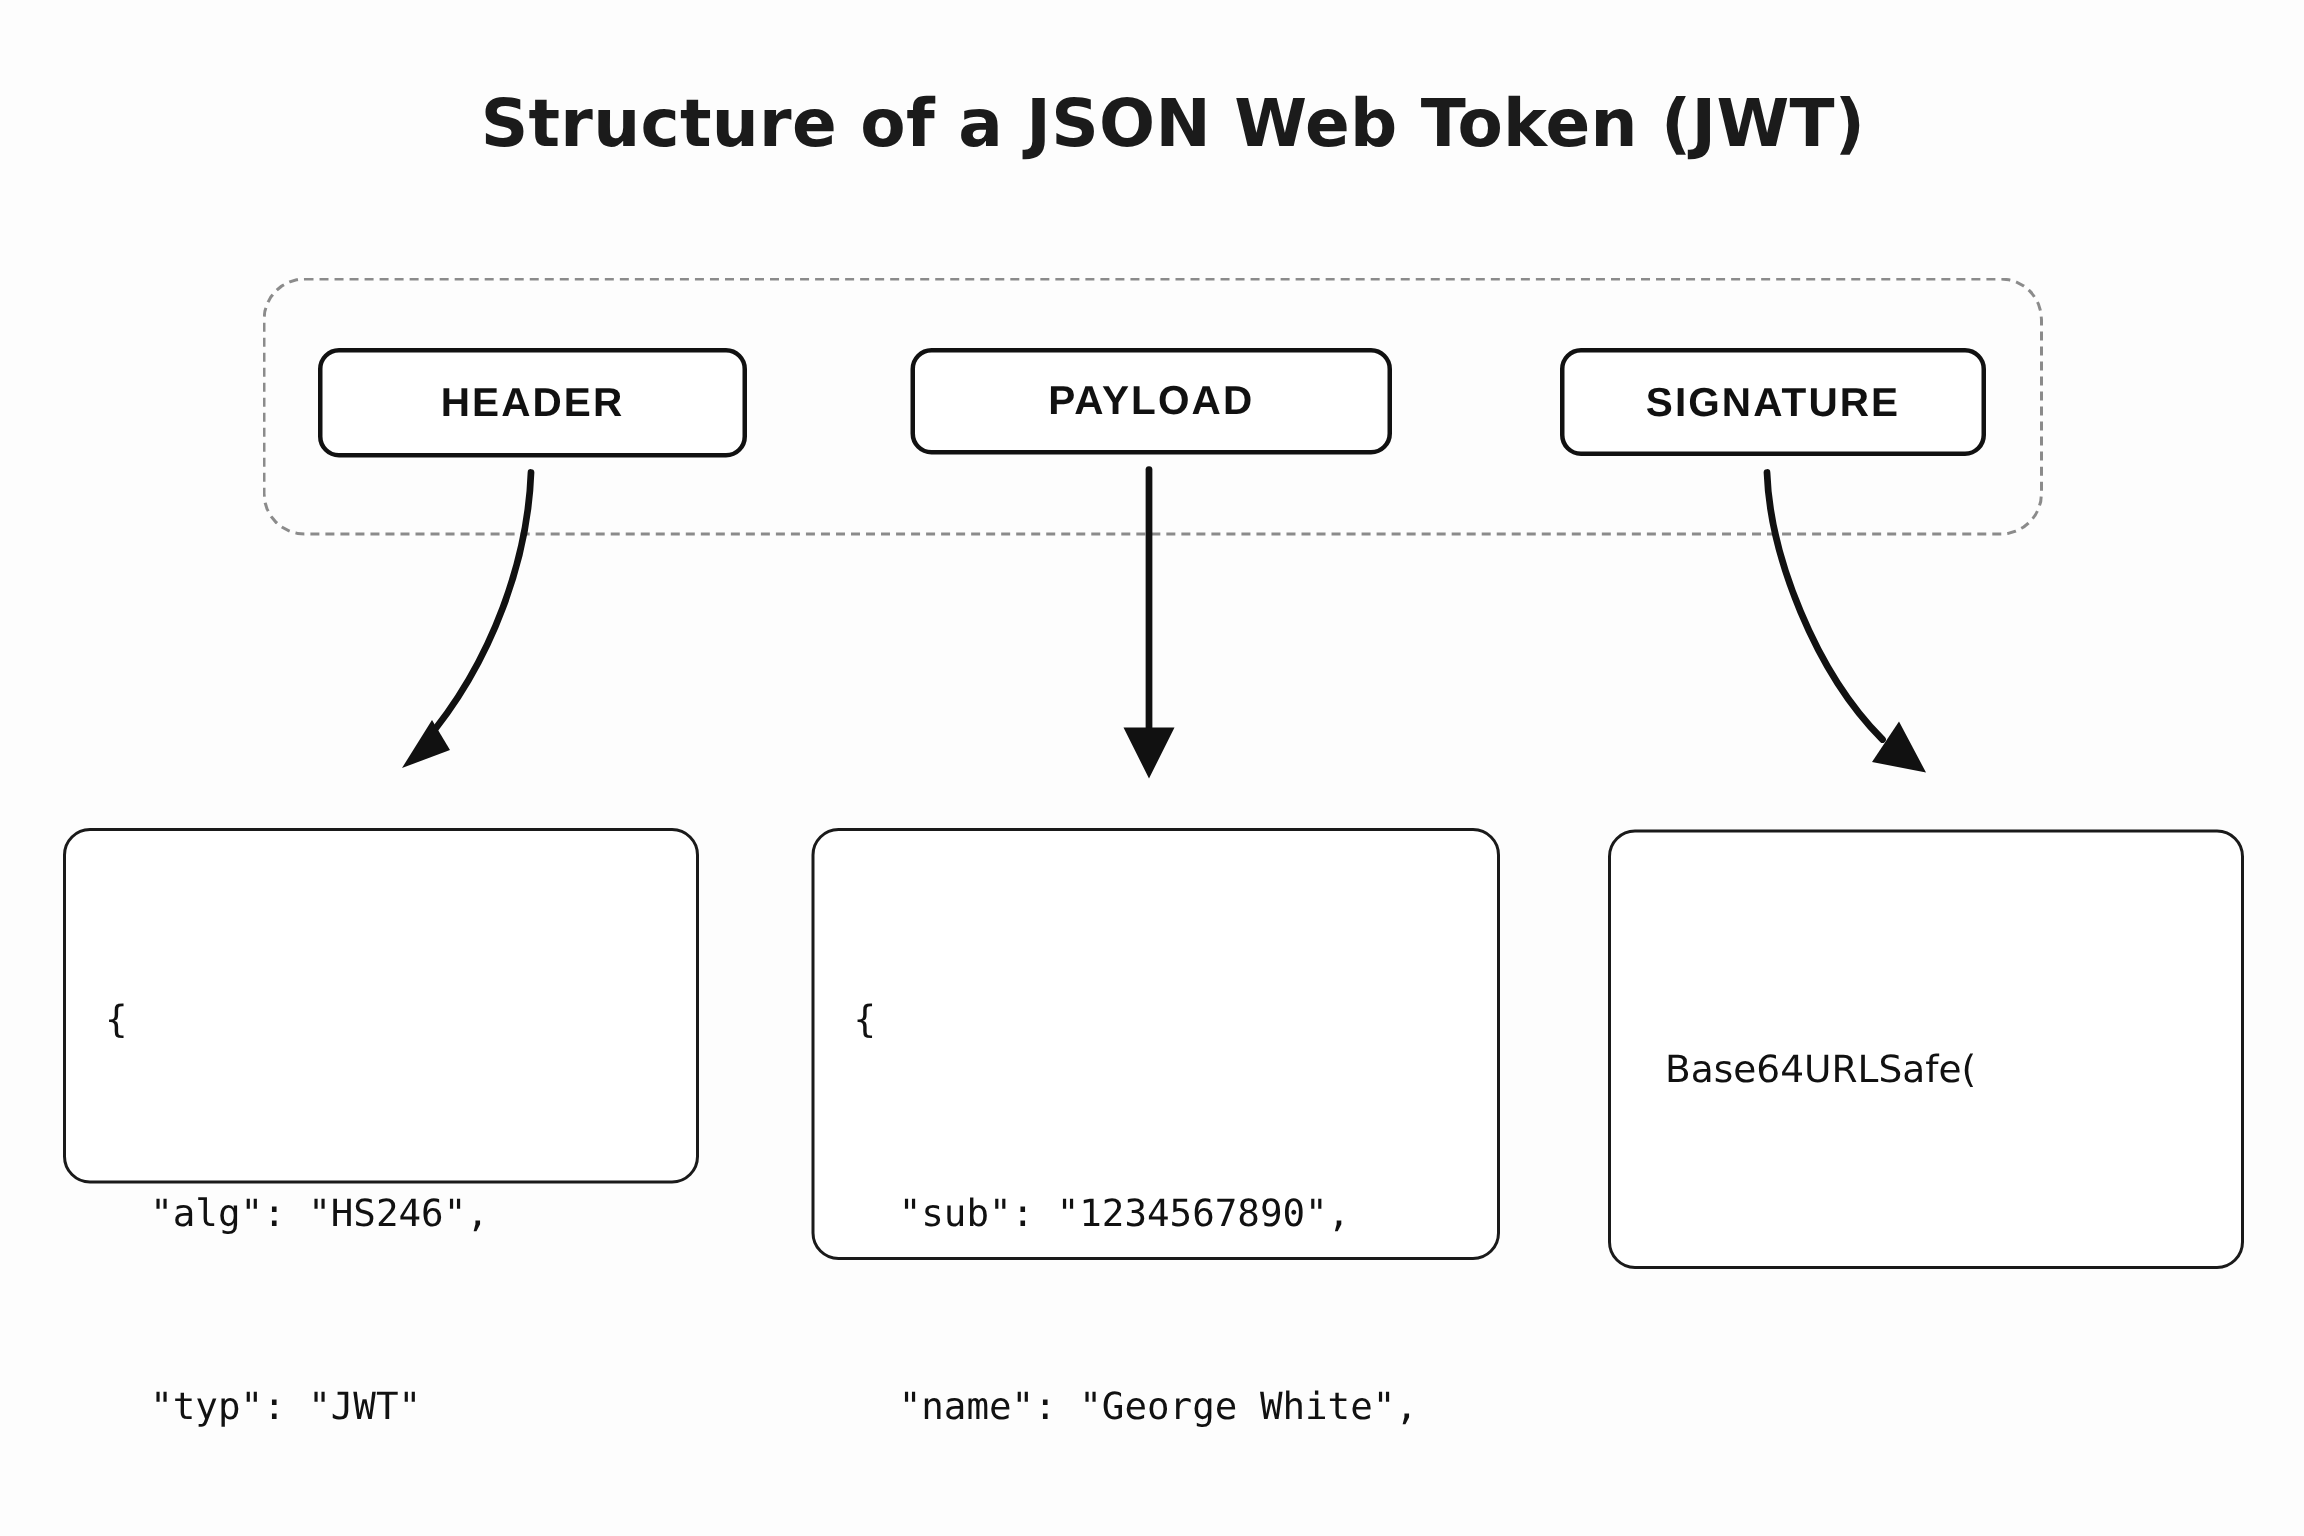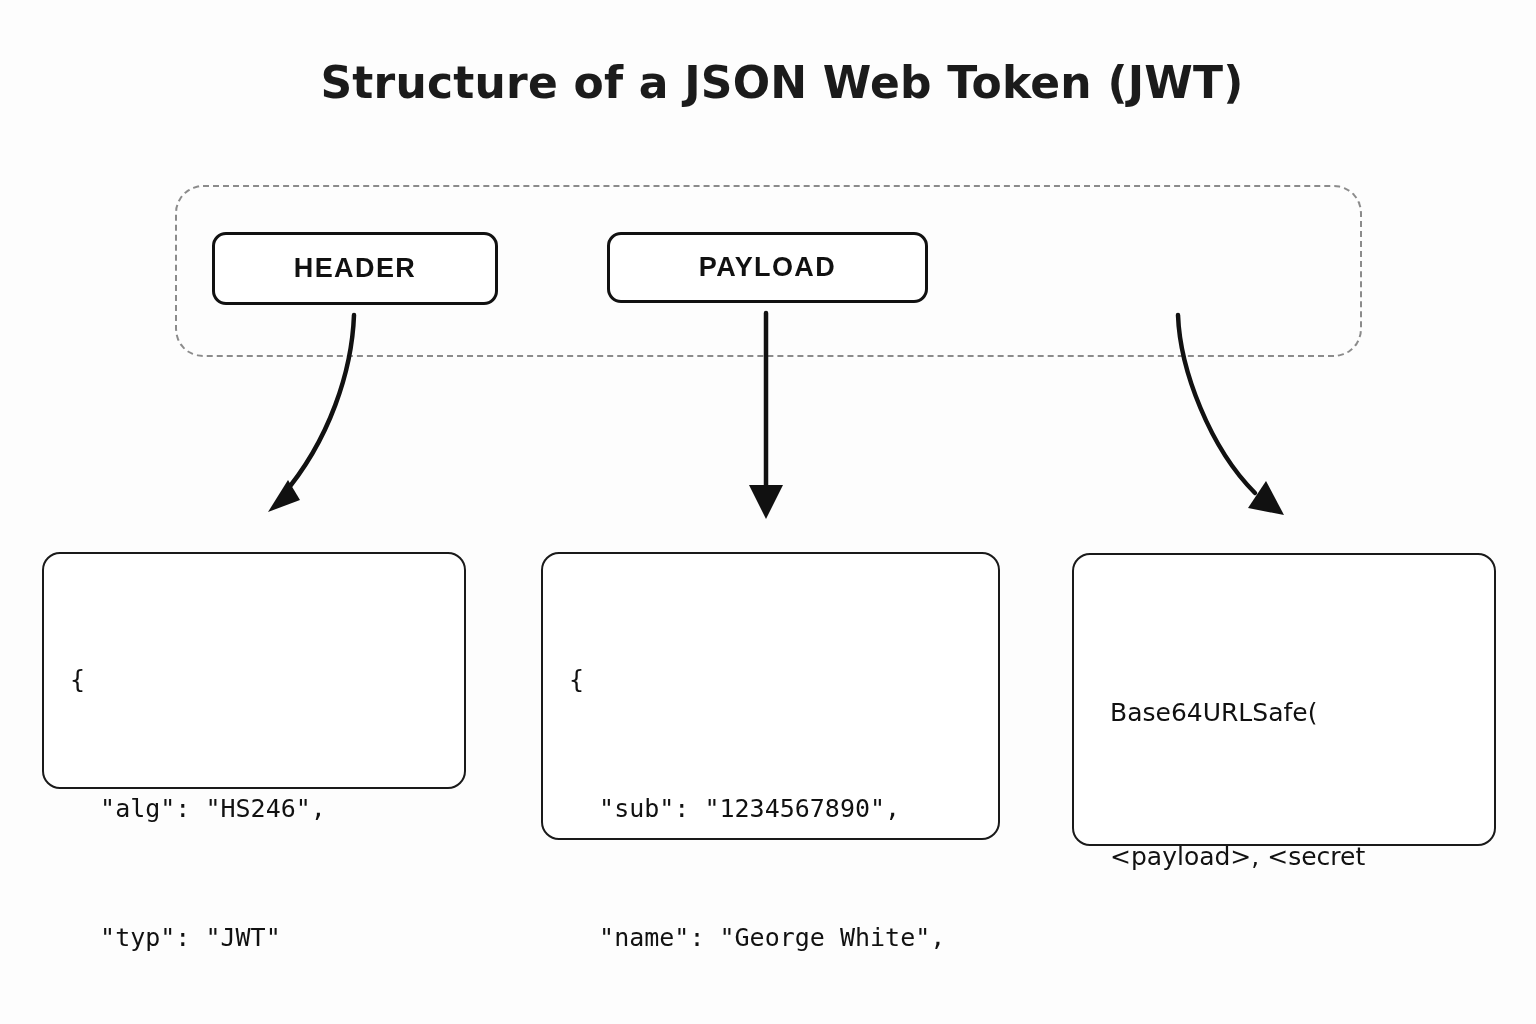--- a/index.html
+++ b/index.html
@@ -100,20 +100,21 @@
 <div id="canvas">
 
   <div class="page-title">Structure of a JSON Web Token (JWT)</div>
 
   <div class="token-group"></div>
 
   <div class="part-chip" id="chip-payload">PAYLOAD</div>
 
   <div class="part-chip" id="chip-header">HEADER</div>
 
+  <div class="part-chip" id="chip-signature">SIGNATURE</div>
 
   <svg width="1536" height="1024" viewBox="0 0 1536 1024" style="position:absolute;left:0;top:0;pointer-events:none;">
 
     <g>
       <path d="M 354 315 C 352 370, 330 440, 282 496" fill="none" stroke="#111111" stroke-width="4.5" stroke-linecap="round"></path>
       <path d="M 268 512 L 300 500 L 288 480 Z" fill="#111111"></path>
     </g>
 
     <g>
       <path d="M 766 313 L 766 489" fill="none" stroke="#111111" stroke-width="4.5" stroke-linecap="round"></path>
@@ -137,18 +138,17 @@
     <span class="code-line">{</span>
     <span class="code-line">  "sub": "1234567890",</span>
     <span class="code-line">  "name": "George White",</span>
     
     
     
   </div>
 
   <div class="code-box" id="code-signature">
     <span class="code-line">Base64URLSafe(</span>
-    <span class="code-line">&lt;payload&gt;, &lt;secret</span>
     
     
   </div>
 
 </div>
 
 </body></html>

